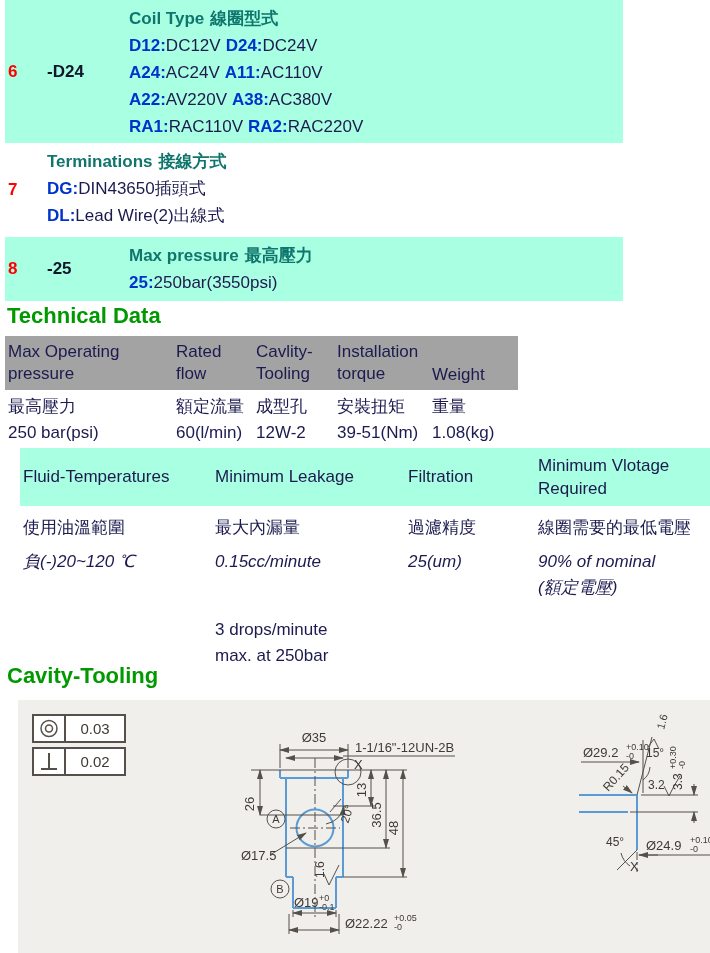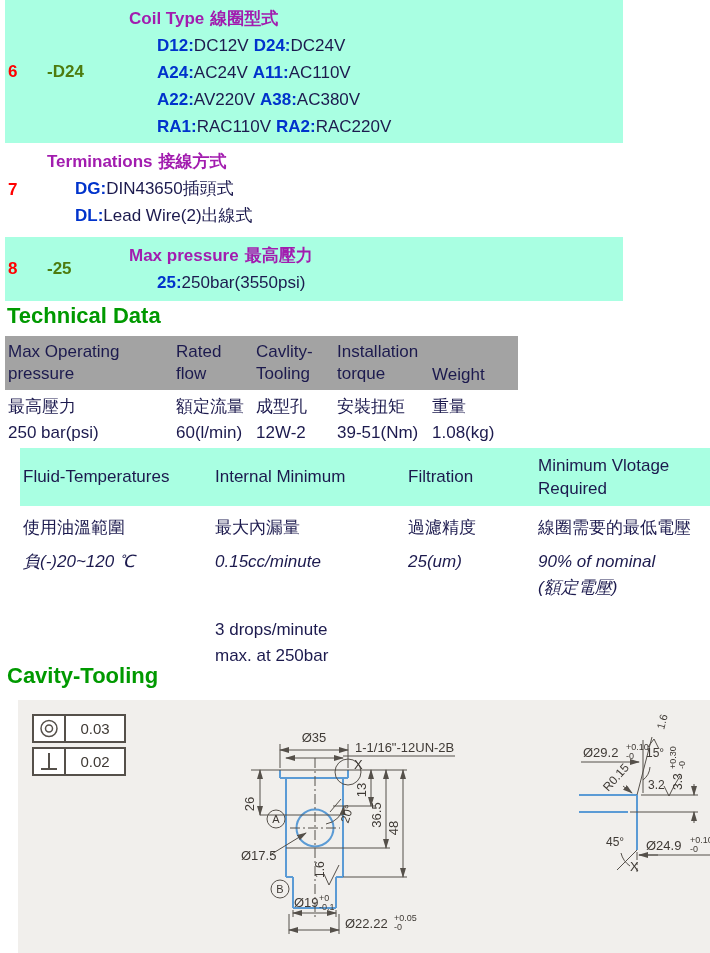--- a/index.html
+++ b/index.html
@@ -9,25 +9,25 @@
   }
   
   .order-table{position:absolute;left:5px;top:0;width:618px;}
   .o-row{display:flex;box-sizing:border-box;}
   .o-row.green{background:#a9ffe2;}
   .o-row.r6{height:143px;}
   .o-row.r7{height:94px;}
   .o-row.r8{height:64px;}
   .o-num{width:42px;display:flex;align-items:center;padding-left:3px;box-sizing:border-box;
          color:#ff0000;font-weight:bold;font-size:17px;}
-  .o-code{width:82px;display:flex;align-items:center;color:#4d7c0f;font-weight:bold;font-size:17px;text-align:right;}
+  .o-code{width:82px;display:flex;align-items:center;color:#0f172a;font-weight:bold;font-size:17px;text-align:right;}
   .o-content{flex:1;padding-top:5px;font-size:17px;}
-  .o-title{font-weight:bold;line-height:27px;color:#a21caf;}
+  .o-title{font-weight:bold;line-height:27px;color:#0f766e;}
   .t-zh{margin-left:6px;}
-  .o-line{line-height:27px;display:flex;margin-left:28px;}
+  .o-line{line-height:27px;display:flex;}
   .pair1{display:inline-block;min-width:66px;margin-right:5px;white-space:nowrap;}
   .pair2{white-space:nowrap;}
   .pk{color:#0033cc;font-weight:bold;}
   .pv{color:#1c1a4e;}
   
   .section-heading{position:absolute;left:7px;font-size:22px;font-weight:bold;color:#009900;}
   .h-technical{top:303px;}
   .h-cavity{top:663px;}
   
   .t1{position:absolute;left:5px;top:336px;width:513px;font-size:17px;}
@@ -146,21 +146,21 @@
     <div class="cell">1.08(kg)</div>
   </div>
 </div>
 
 <div class="t2">
   <div class="grid t2-head">
     <div class="cell c1pad">
         <span>Fluid-Temperatures</span>
       </div>
     <div class="cell">
-        <span>Internal Minimum</span>
+        <span>Minimum Leakage</span>
       </div>
     <div class="cell">
         <span>Filtration</span>
       </div>
     <div class="cell two-line">
       <span class="hline">Minimum Vlotage</span>
       <span class="hline">Required</span>
     </div>
   </div>
   <div class="grid t2-row t2-zh">

